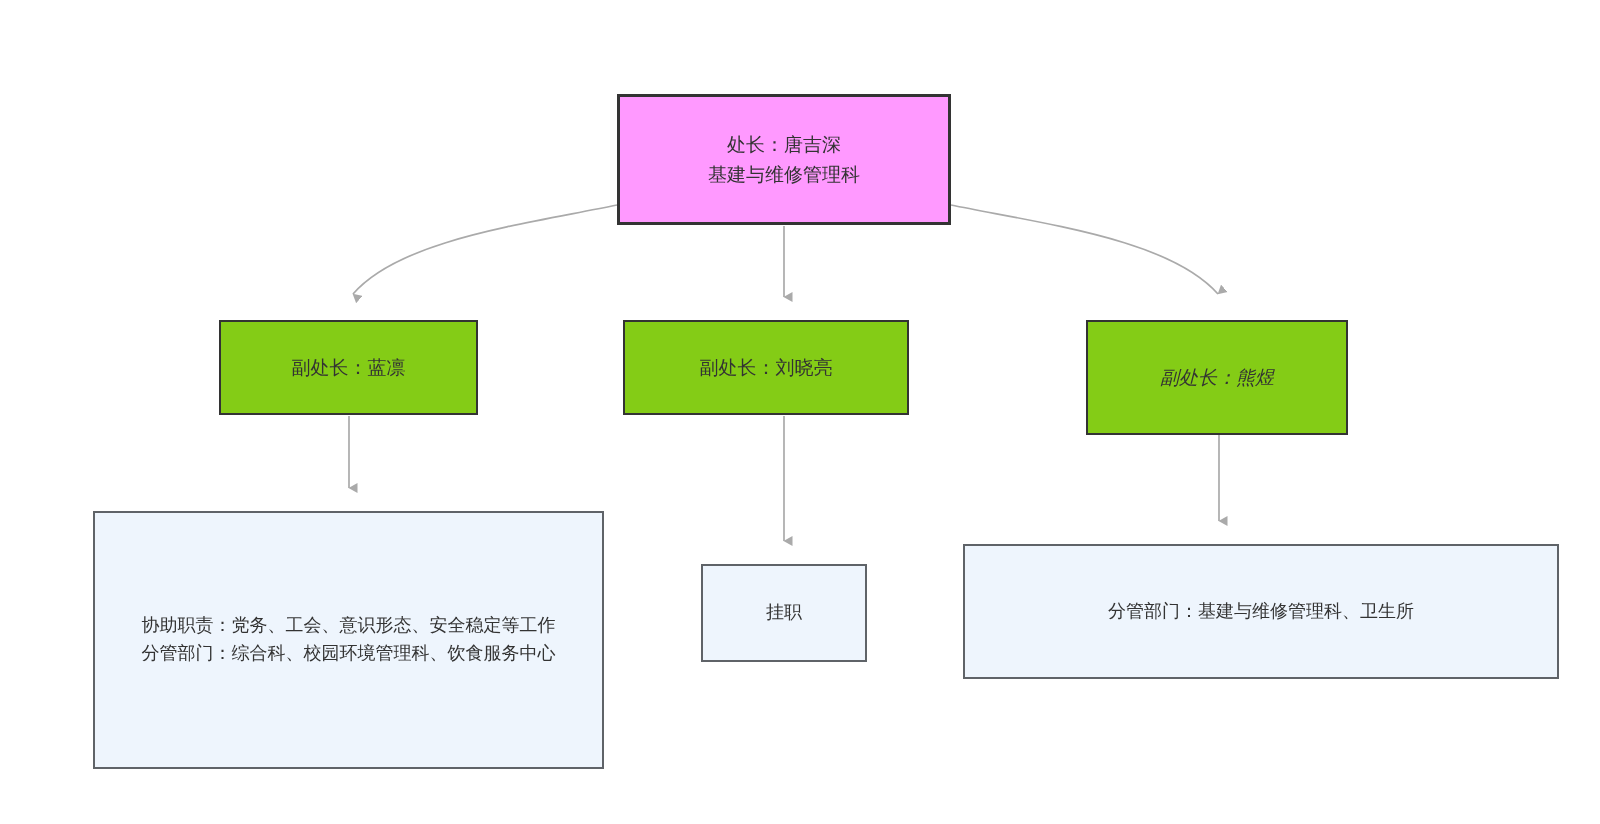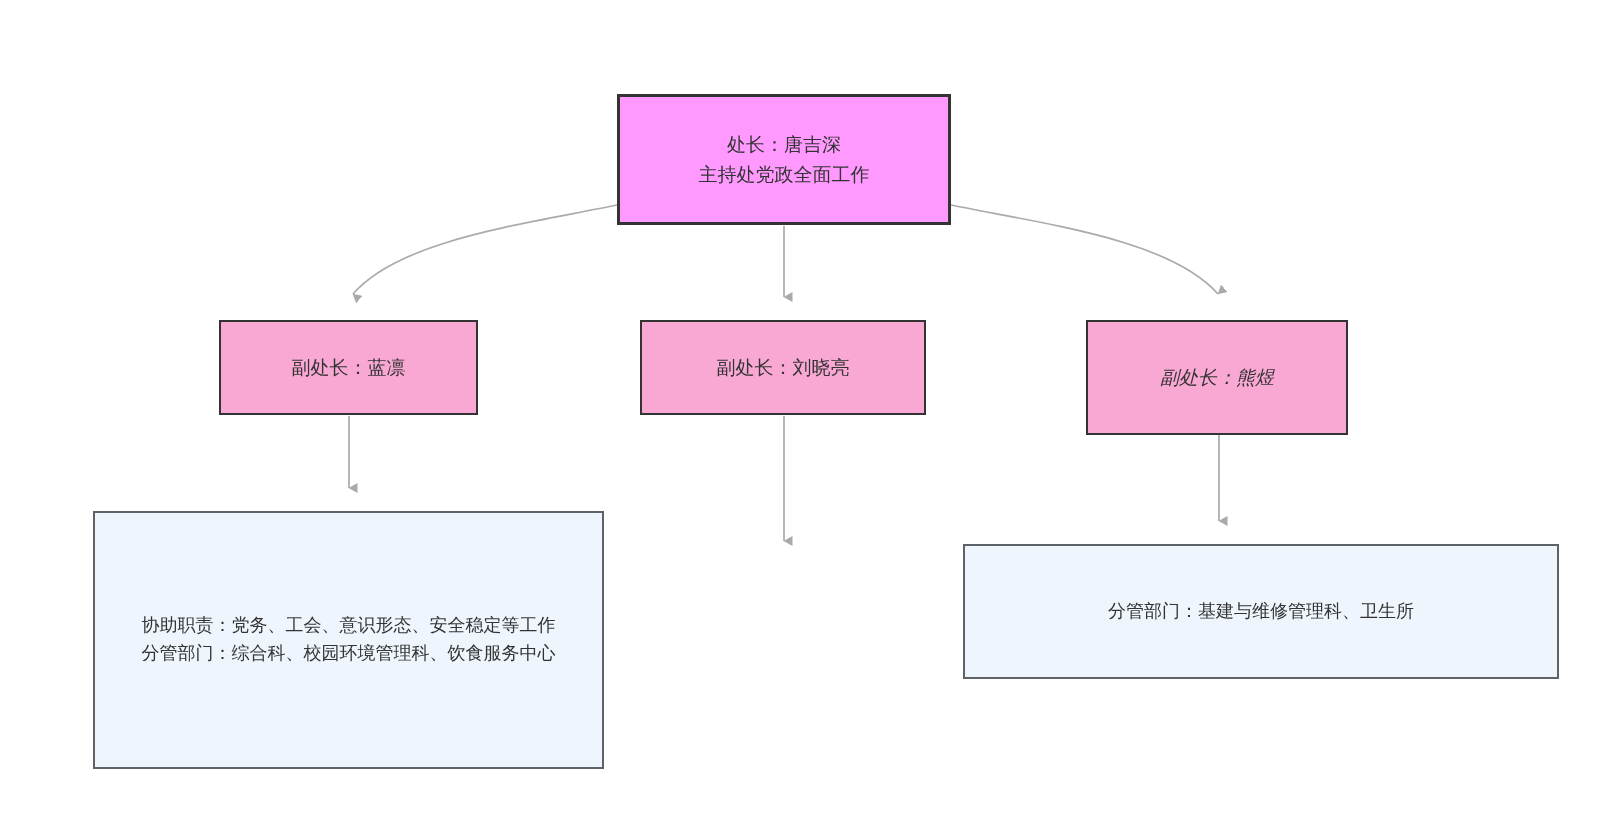--- a/index.html
+++ b/index.html
@@ -36,21 +36,21 @@
     line-height: 1.55;
     white-space: pre-line;
     z-index: 2;
   }
   .node-root {
     background: #ff99ff;
     border: 3px solid #333333;
     font-size: 19px;
   }
   .node-deputy {
-    background: #f9a8d4;
+    background: #84cc16;
     border: 2px solid #333333;
     font-size: 19px;
   }
   .node-detail {
     background: #eef5fd;
     border: 2px solid #5f6368;
     font-size: 18px;
   }
   .node-inner {
     padding: 0 14px;
@@ -76,38 +76,41 @@
 
     <path d="M 349 416 L 349 488" fill="none" stroke="#aaaaaa" stroke-width="1.7" marker-end="url(#arrowhead)"></path>
 
     <path d="M 784 416 L 784 541" fill="none" stroke="#aaaaaa" stroke-width="1.7" marker-end="url(#arrowhead)"></path>
 
     <path d="M 1219 416 L 1219 521" fill="none" stroke="#aaaaaa" stroke-width="1.7" marker-end="url(#arrowhead)"></path>
   </svg>
 
   <div class="node node-root" style="left:617px; top:94px; width:334px; height:131px;">
     <span class="node-inner">处长：唐吉深
-主持处党政全面工作</span>
+基建与维修管理科</span>
   </div>
 
   <div class="node node-deputy" style="left:219px; top:320px; width:259px; height:95px;">
     <span class="node-inner">副处长：蓝凛</span>
   </div>
 
-  <div class="node node-deputy" style="left:640px; top:320px; width:286px; height:95px;text-align:right;">
+  <div class="node node-deputy" style="left:623px; top:320px; width:286px; height:95px;text-align:right;">
     <span class="node-inner">副处长：刘晓亮</span>
   </div>
 
   <div class="node node-deputy" style="left:1086px; top:320px; width:262px; height:115px;font-style:italic;">
     <span class="node-inner">副处长：熊煜</span>
   </div>
 
   <div class="node node-detail" style="left:93px; top:511px; width:511px; height:258px;">
     <span class="node-inner">协助职责：党务、工会、意识形态、安全稳定等工作
 分管部门：综合科、校园环境管理科、饮食服务中心</span>
   </div>
 
+  <div class="node node-detail" style="left:701px; top:564px; width:166px; height:98px;">
+    <span class="node-inner">挂职</span>
+  </div>
 
   <div class="node node-detail" style="left:963px; top:544px; width:596px; height:135px;">
     <span class="node-inner">分管部门：基建与维修管理科、卫生所</span>
   </div>
 
 </div>
 
 </body></html>

